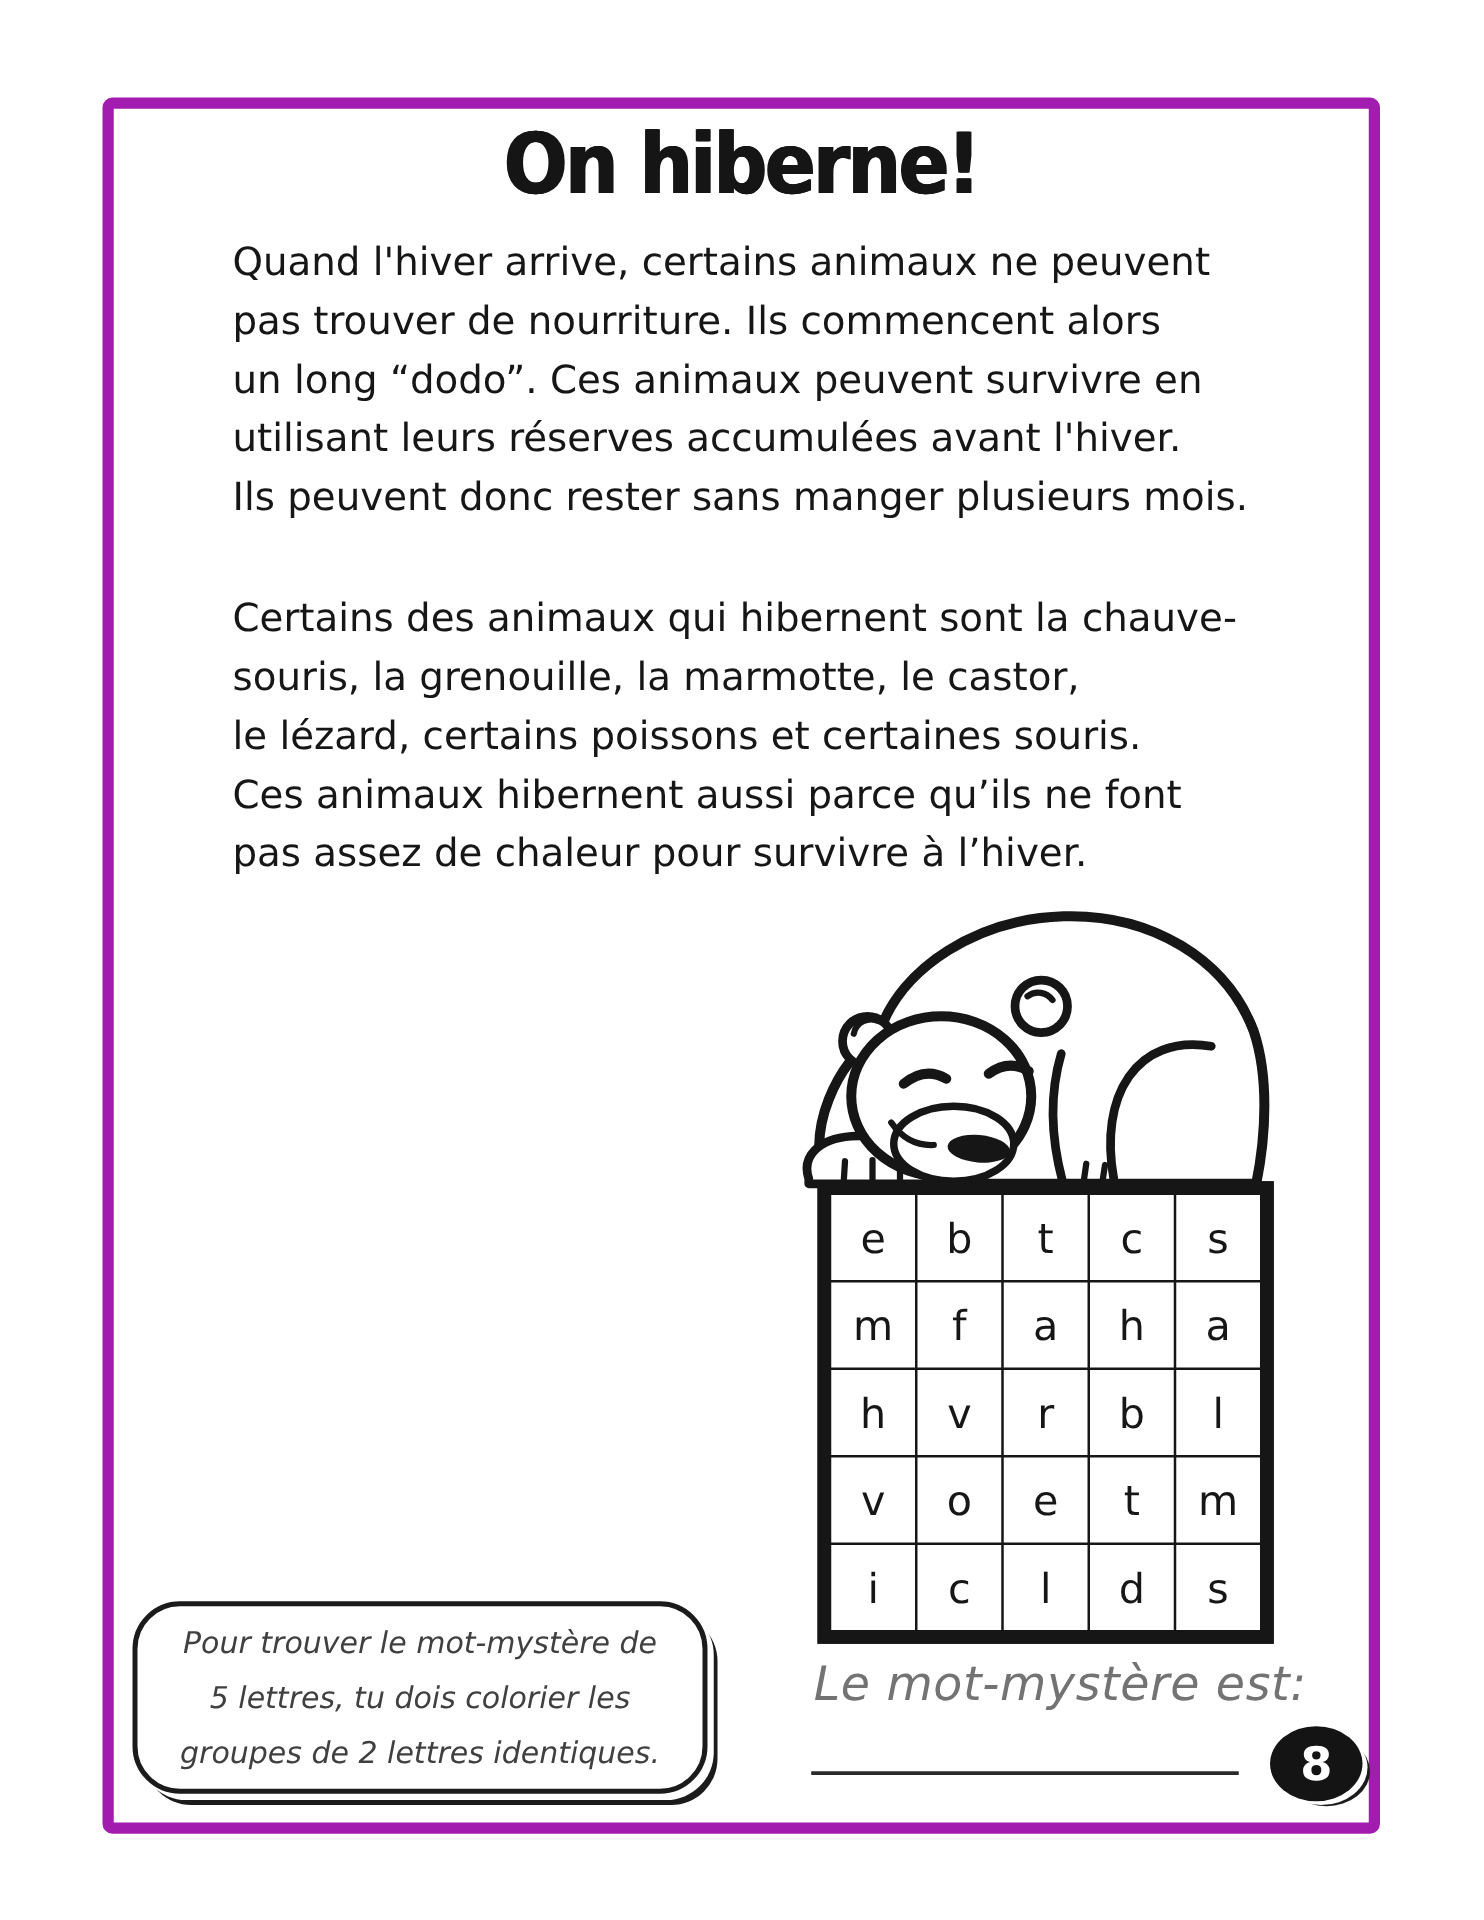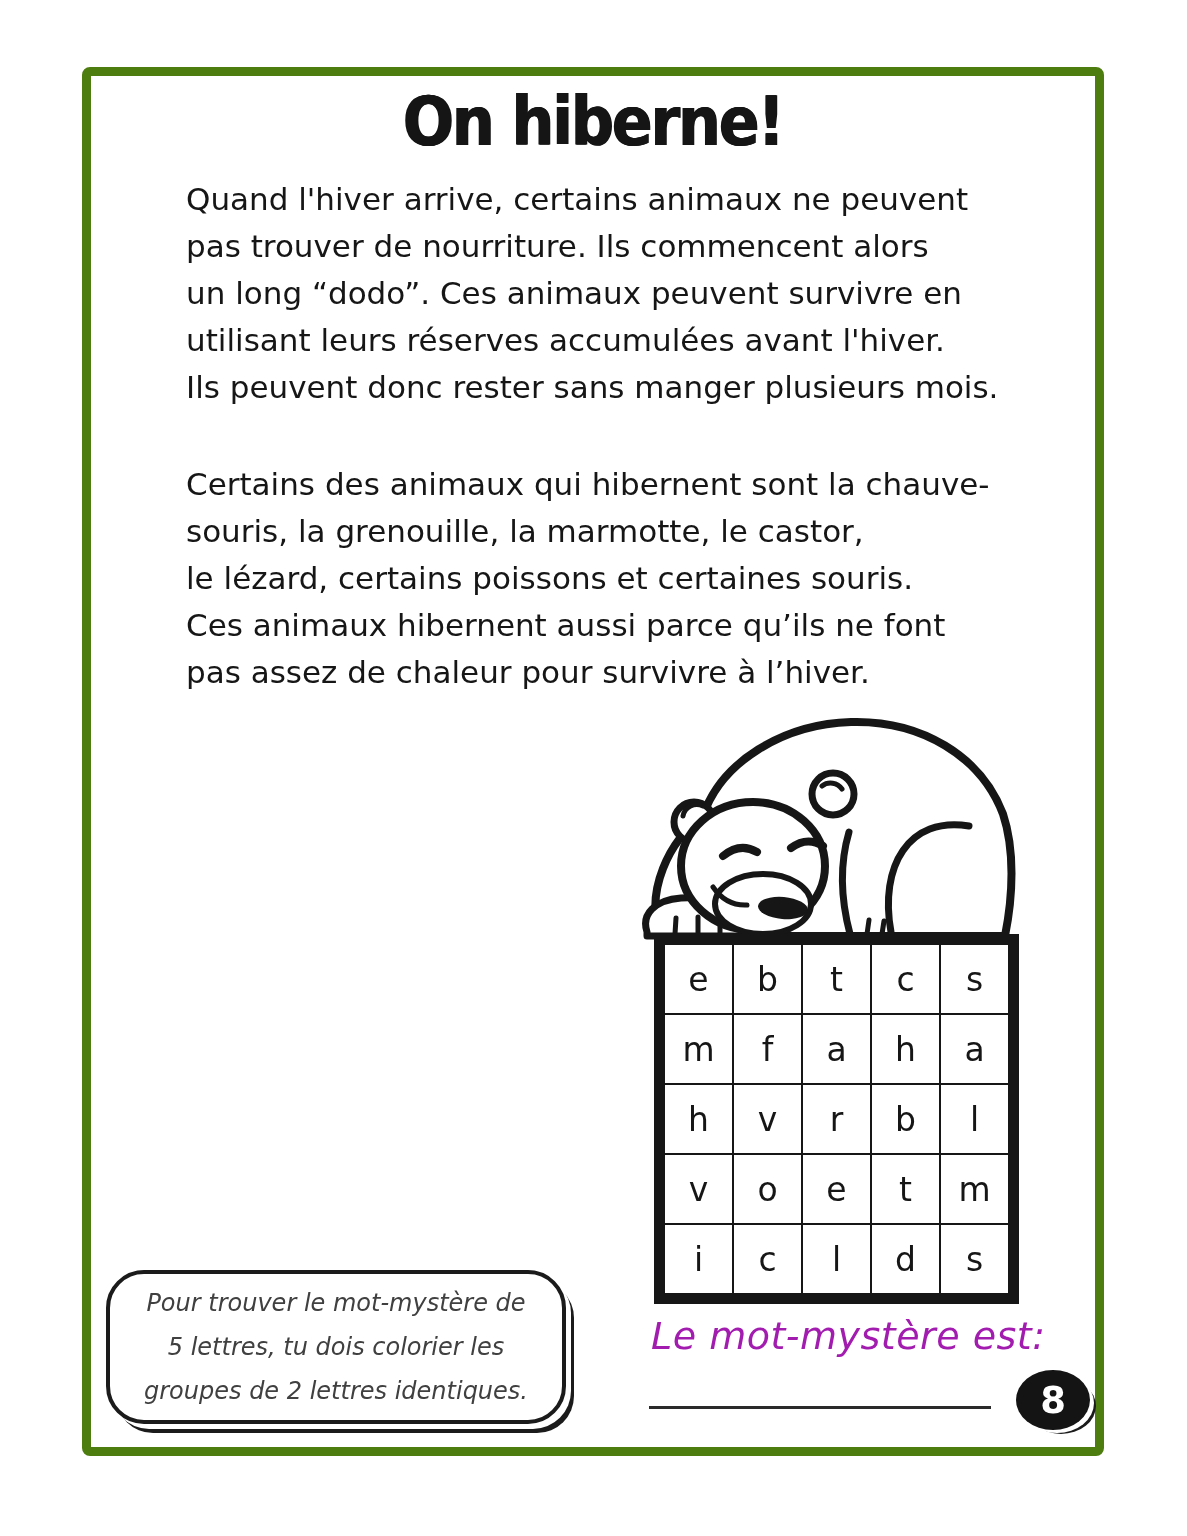--- a/index.html
+++ b/index.html
@@ -1,19 +1,19 @@
 <!DOCTYPE html>
 <html><head>
 <meta charset="utf-8">
 <style>
   html,body{margin:0;padding:0;background:#ffffff;}
   body{width:1187px;height:1536px;position:relative;overflow:hidden;
        font-family:"DejaVu Sans",sans-serif;color:#1a1a1a;}
-  .page{position:absolute;left:82px;top:67px;width:1004px;height:1371px;
-        border:9px solid #4d7c0f;border-radius:8px;background:#fff;}
+  .page{position:absolute;left:82px;top:78px;width:1004px;height:1371px;
+        border:9px solid #a21caf;border-radius:8px;background:#fff;}
   .title{position:absolute;left:0;top:6px;width:100%;text-align:center;
          font-size:60px;font-weight:bold;letter-spacing:-2px;color:#151515;
          transform:scaleY(1.12);transform-origin:top center;
          text-shadow:0.7px 0 0 #151515,-0.7px 0 0 #151515;}
   .para{position:absolute;white-space:pre-line;font-size:31px;line-height:47px;color:#161616;}
   .p1{left:95px;top:100px;width:905px;}
   .p2{left:95px;top:385px;width:905px;}
   .p3{left:95px;top:650px;width:470px;}
   .bear{position:absolute;left:550px;top:618px;width:405px;height:248px;z-index:1;}
   .wordgrid{position:absolute;left:563px;top:858px;z-index:2;
@@ -22,21 +22,21 @@
             gap:2px;}
   .cell{background:#fff;display:flex;align-items:center;justify-content:center;
         font-size:33px;color:#161616;}
   .instr-box{position:absolute;left:15px;top:1194px;width:452px;height:146px;
              border:4px solid #1b1b1b;border-radius:38px;background:#fff;
              box-shadow:5px 5px 0 0 #ffffff,9px 10px 0 -1px #1b1b1b;
              display:flex;align-items:center;justify-content:center;}
   .instr-text{white-space:pre-line;font-style:italic;font-size:24px;line-height:44px;
               text-align:center;color:#404040;padding:0 6px;}
   .mystery-label{position:absolute;left:560px;top:1238px;font-style:italic;font-size:38px;
-                 color:#a21caf;letter-spacing:0.5px;}
+                 color:#737373;letter-spacing:0.5px;}
   .answer-line{position:absolute;left:558px;top:1330px;width:342px;height:0;
                border-top:3px solid #2a2a2a;}
   .badge{position:absolute;left:925px;top:1294px;width:74px;height:60px;border-radius:50%;
          background:#141414;color:#fff;display:flex;align-items:center;justify-content:center;
          font-size:37px;font-weight:bold;
          box-shadow:4px 3px 0 0 #ffffff,8px 6px 0 -2px #1b1b1b;}
   svg .ln{fill:none;stroke:#161616;stroke-linecap:round;stroke-linejoin:round;}
 </style>
 </head>
 <body>

